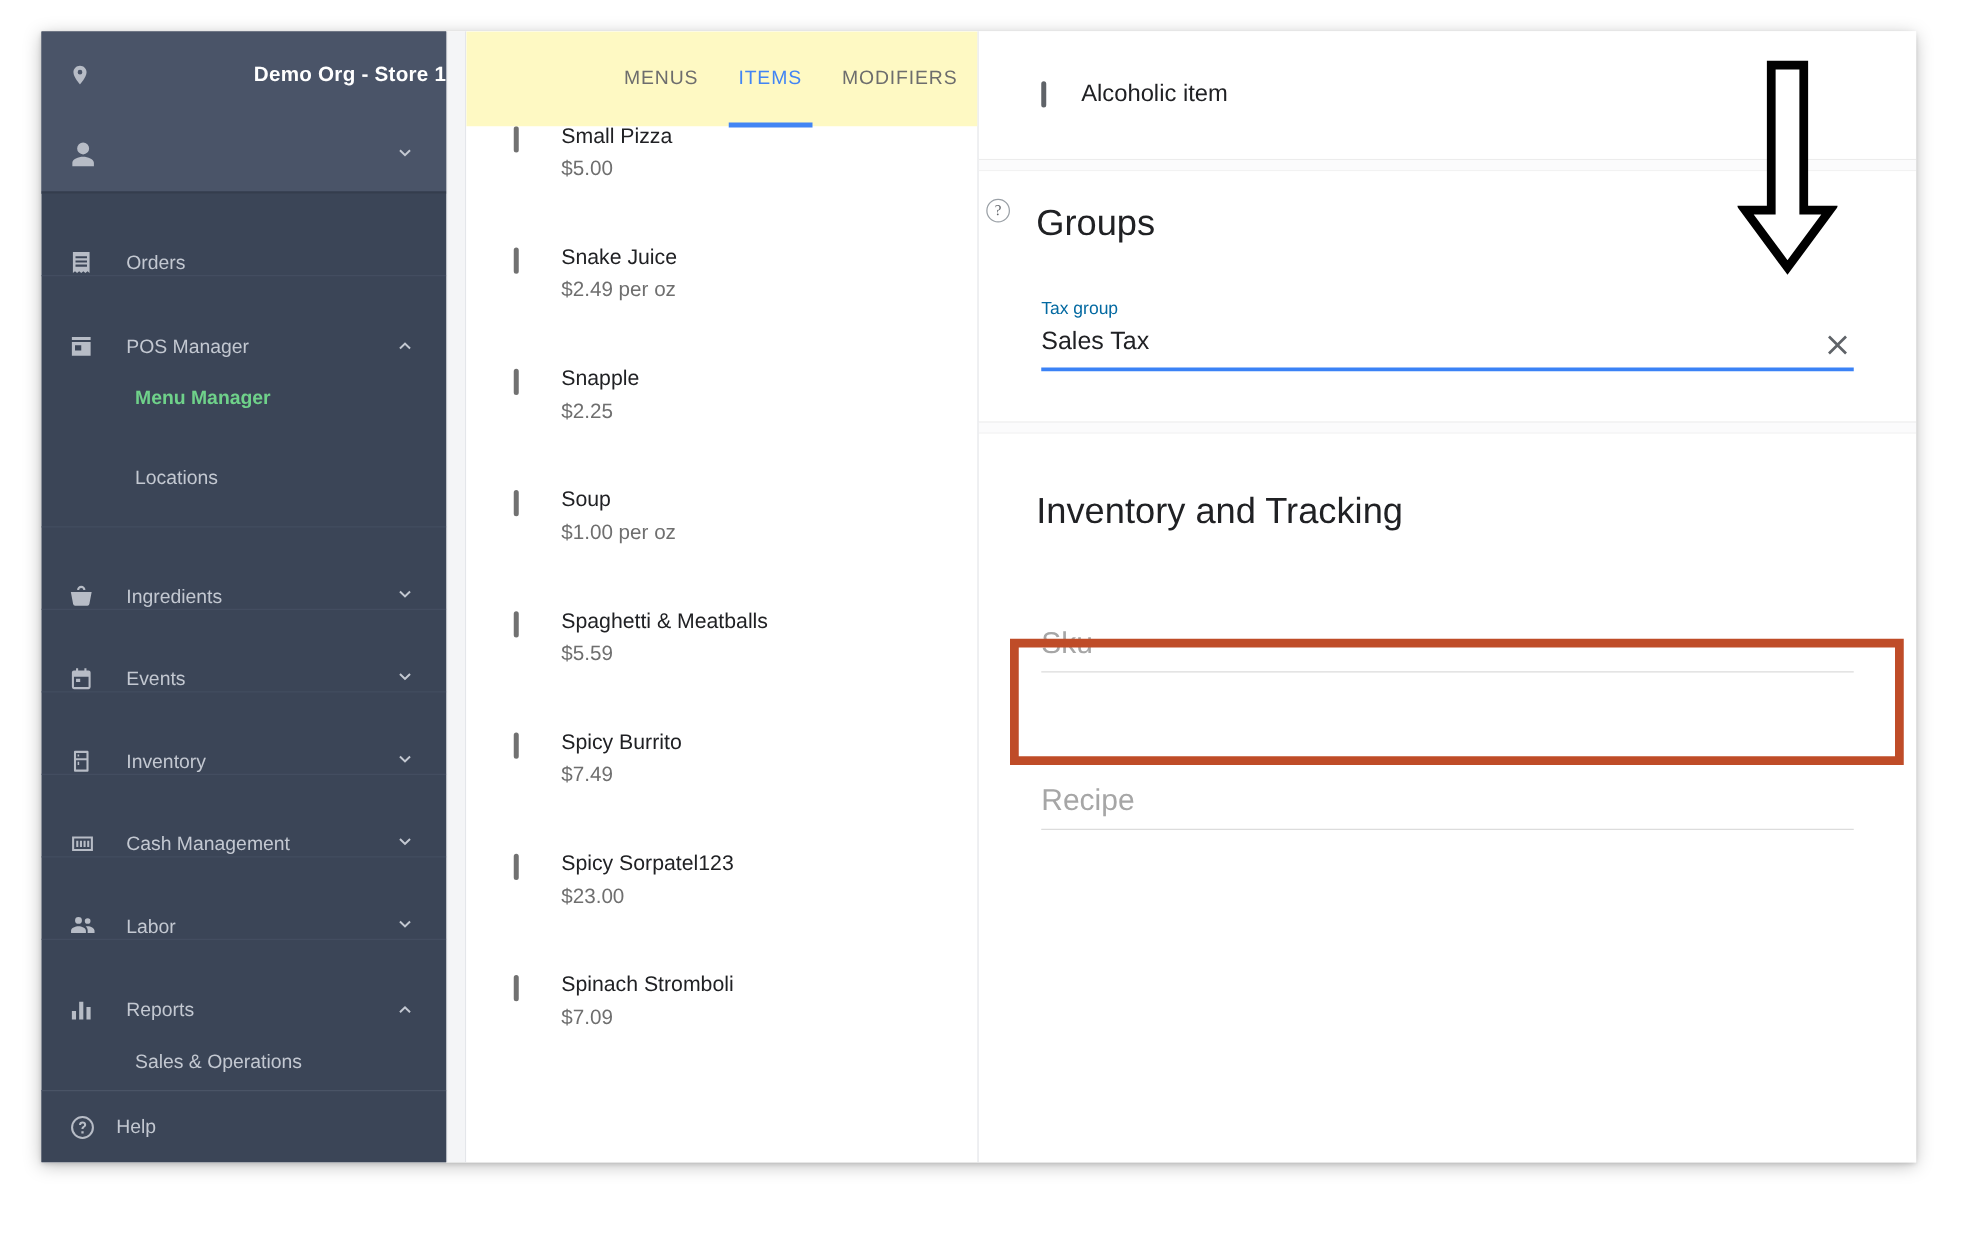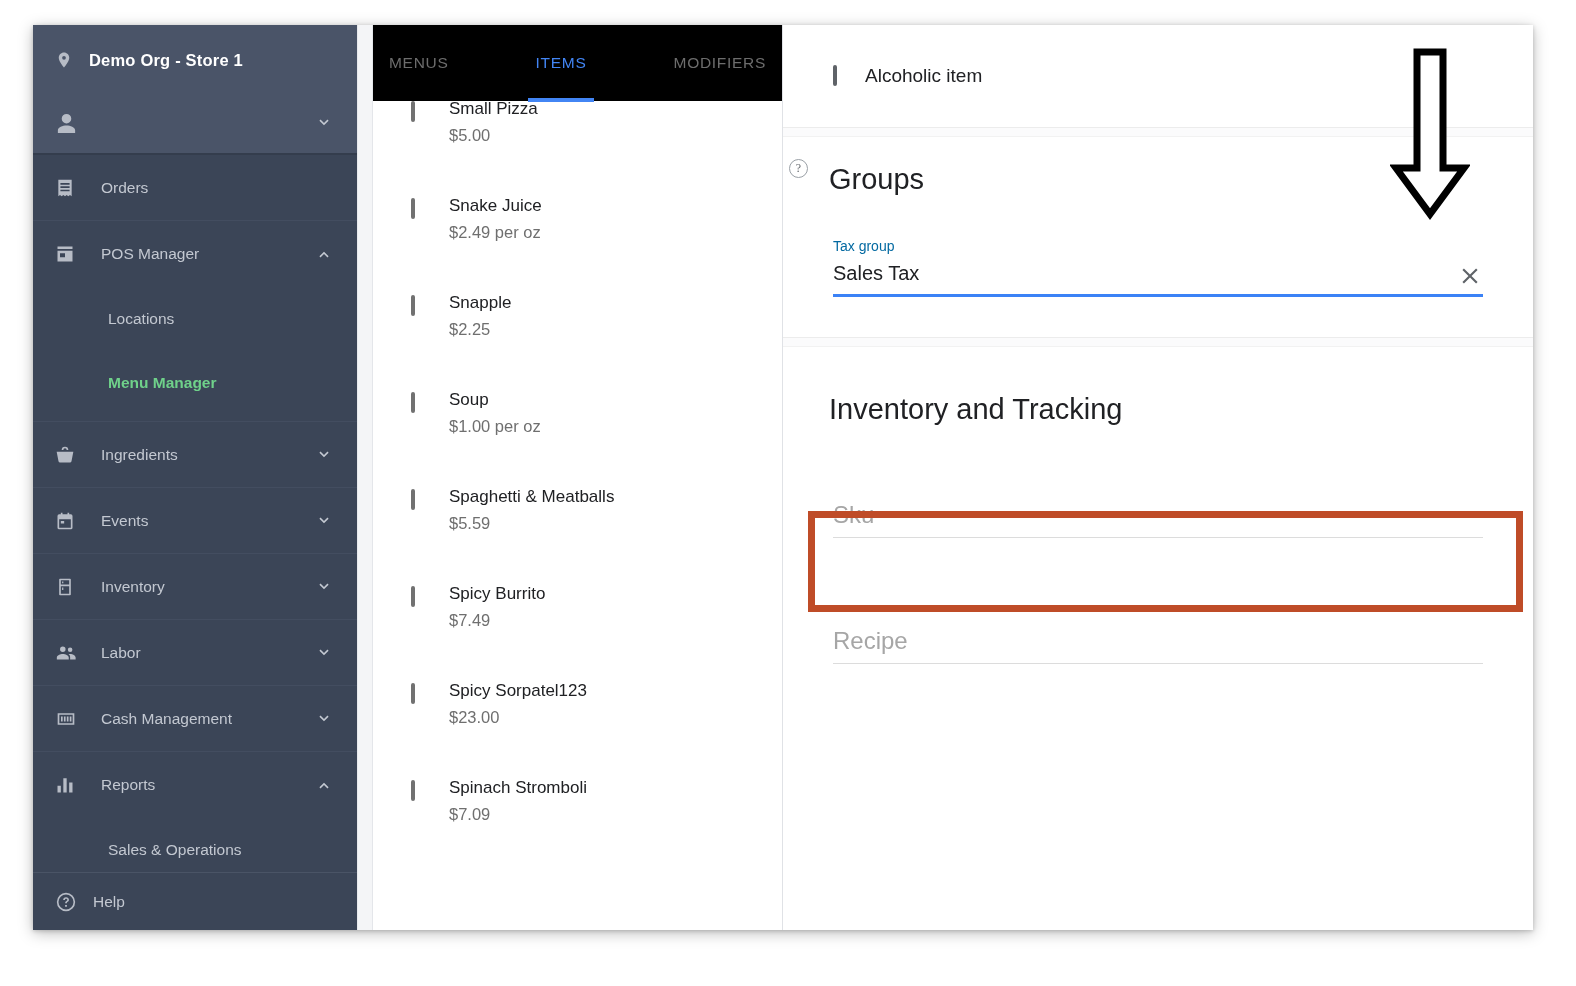--- a/index.html
+++ b/index.html
@@ -39,41 +39,42 @@
   .sb-header {
     background: #4a5468;
     padding-top: 2px;
   }
 
   .sb-org {
     display: flex;
     align-items: center;
     height: 66px;
     padding: 0 0 0 22px;
+    justify-content: space-between;
   }
   .sb-org-name {
     font-size: 16.5px;
     font-weight: bold;
     color: #ffffff;
     letter-spacing: .2px;
     margin-left: 16px;
   }
 
   .sb-user {
     display: flex;
     align-items: center;
     height: 62px;
     padding: 0 22px 0 22px;
     border-bottom: 2px solid #343d4d;
   }
   .sb-user .spacer { flex: 1; }
 
   .sb-item {
     display: flex;
-    align-items: center;
+    align-items: flex-end;
     height: 66px;
     padding: 0 22px 0 22px;
     border-bottom: 1px solid #434d60;
     cursor: pointer;
   }
   .sb-item .icon-wrap {
     width: 30px;
     display: flex;
     align-items: center;
     justify-content: flex-start;
@@ -140,24 +141,24 @@
     flex: 0 0 410px;
     background: #ffffff;
     border-right: 1px solid #e0e2e6;
     overflow: hidden;
   }
 
   #tabbar {
     position: absolute;
     top: 0; left: 0; right: 0;
     height: 76px;
-    background: #000000;
-    display: flex;
-    align-items: center;
-    justify-content: space-between;
+    background: #fef9c3;
+    display: flex;
+    align-items: center;
+    justify-content: flex-end;
     z-index: 5;
   }
   .tab {
     font-size: 15.5px;
     letter-spacing: .7px;
     color: #6d6d6d;
     padding: 0 16px;
     cursor: pointer;
     position: relative;
     height: 76px;
@@ -395,25 +396,25 @@
       </span>
       <span class="label">POS Manager</span>
       <span class="chev">
         <svg class="chev-ic" width="22" height="22" viewBox="0 0 24 24">
           <path d="M7 14.5l5-5 5 5-1.2 1.2L12 11.9l-3.8 3.8z"></path>
         </svg>
       </span>
     </div>
 
     <div class="sb-sub-group">
+      <div class="sb-sub active">
+        <span class="label">Menu Manager</span>
+      </div>
       <div class="sb-sub">
         <span class="label">Locations</span>
-      </div>
-      <div class="sb-sub active">
-        <span class="label">Menu Manager</span>
       </div>
     </div>
 
     <div class="sb-item">
       <span class="icon-wrap">
         <svg class="sb-ic" width="20" height="20" viewBox="0 0 24 24">
           <path d="M12 2a4 4 0 0 0-4 4h2a2 2 0 0 1 4 0h2a4 4 0 0 0-4-4zM2 8h20l-2.2 11.4A2 2 0 0 1 17.8 21H6.2a2 2 0 0 1-2-1.6L2 8z"></path>
         </svg>
       </span>
       <span class="label">Ingredients</span>
@@ -447,39 +448,39 @@
       <span class="label">Inventory</span>
       <span class="chev">
         <svg class="chev-ic" width="22" height="22" viewBox="0 0 24 24">
             <path d="M7 9.5l5 5 5-5-1.2-1.2L12 12.1 8.2 8.3z"></path>
           </svg>
       </span>
     </div>
 
     <div class="sb-item">
       <span class="icon-wrap">
-        <svg class="sb-ic" width="22" height="22" viewBox="0 0 24 24">
-          <path d="M8.5 11a3 3 0 1 0 0-6 3 3 0 0 0 0 6zm8 0a2.5 2.5 0 1 0 0-5 2.5 2.5 0 0 0 0 5zM8.5 13c-2.7 0-6.5 1.4-6.5 4v2h13v-2c0-2.6-3.8-4-6.5-4zm8 0c-.5 0-1.1.1-1.7.2 1.1.9 1.7 2 1.7 3.3V19h6v-2c0-2.3-3.3-4-6-4z"></path>
-        </svg>
-      </span>
-      <span class="label">Labor</span>
+        <svg class="sb-ic" width="22" height="20" viewBox="0 0 24 24">
+          <path d="M2 5h20v14H2V5zm2 2v10h16V7H4zm2 2h2v6H6V9zm3.5 0h2v6h-2V9zm3.5 0h2v6h-2V9zm3.5 0h2v6h-2V9z"></path>
+        </svg>
+      </span>
+      <span class="label">Cash Management</span>
       <span class="chev">
         <svg class="chev-ic" width="22" height="22" viewBox="0 0 24 24">
             <path d="M7 9.5l5 5 5-5-1.2-1.2L12 12.1 8.2 8.3z"></path>
           </svg>
       </span>
     </div>
 
     <div class="sb-item">
       <span class="icon-wrap">
-        <svg class="sb-ic" width="22" height="20" viewBox="0 0 24 24">
-          <path d="M2 5h20v14H2V5zm2 2v10h16V7H4zm2 2h2v6H6V9zm3.5 0h2v6h-2V9zm3.5 0h2v6h-2V9zm3.5 0h2v6h-2V9z"></path>
-        </svg>
-      </span>
-      <span class="label">Cash Management</span>
+        <svg class="sb-ic" width="22" height="22" viewBox="0 0 24 24">
+          <path d="M8.5 11a3 3 0 1 0 0-6 3 3 0 0 0 0 6zm8 0a2.5 2.5 0 1 0 0-5 2.5 2.5 0 0 0 0 5zM8.5 13c-2.7 0-6.5 1.4-6.5 4v2h13v-2c0-2.6-3.8-4-6.5-4zm8 0c-.5 0-1.1.1-1.7.2 1.1.9 1.7 2 1.7 3.3V19h6v-2c0-2.3-3.3-4-6-4z"></path>
+        </svg>
+      </span>
+      <span class="label">Labor</span>
       <span class="chev">
         <svg class="chev-ic" width="22" height="22" viewBox="0 0 24 24">
             <path d="M7 9.5l5 5 5-5-1.2-1.2L12 12.1 8.2 8.3z"></path>
           </svg>
       </span>
     </div>
 
     <div class="sb-item" style="border-bottom:none;">
       <span class="icon-wrap">
         <svg class="sb-ic" width="20" height="20" viewBox="0 0 24 24">

